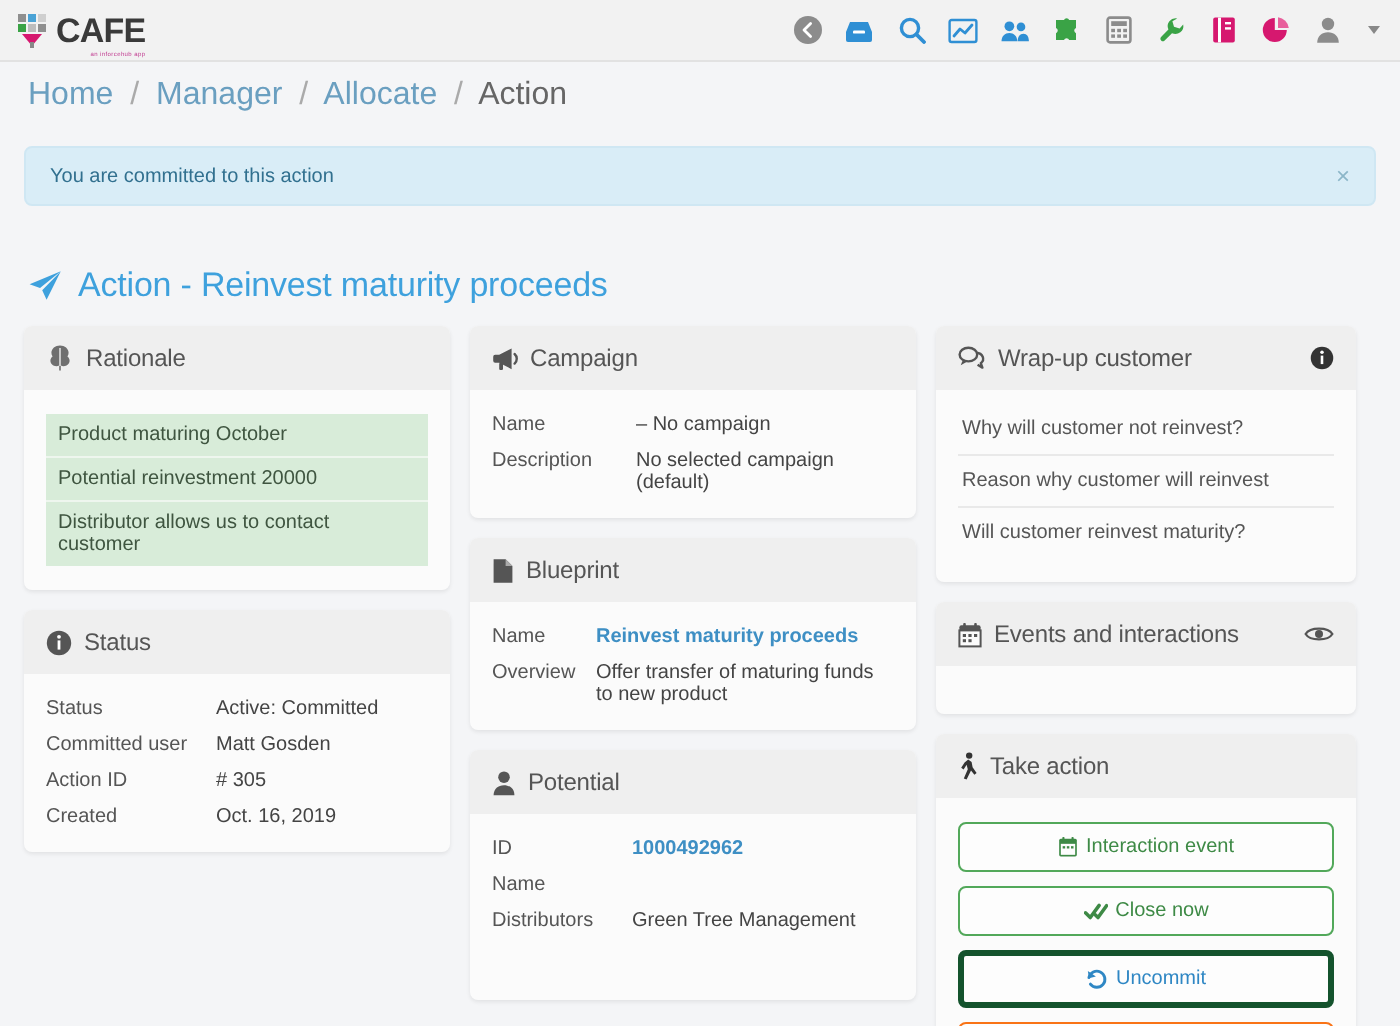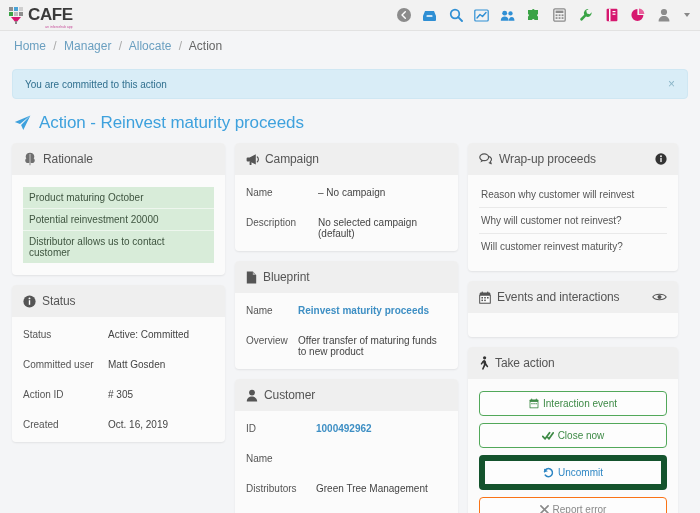--- a/index.html
+++ b/index.html
@@ -16,21 +16,21 @@
 
   
   .topbar {
     height: 31px;
     background: #f2f2f2;
     border-bottom: 1px solid #e2e2e2;
     display: flex;
     align-items: center;
     padding: 0 10px 0 8px;
   }
-  .logo { display: flex; gap: 2px; }
+  .logo { display: flex; align-items: center; gap: 2px; }
   .logo-mark { position: relative; width: 18px; height: 18px; }
   .logo-text {
     font-size: 17px;
     font-weight: bold;
     letter-spacing: -0.4px;
     color: #3a3a3a;
     line-height: 1;
     position: relative;
   }
   .logo-sub {
@@ -53,31 +53,31 @@
     width: 0; height: 0;
     border-left: 3px solid transparent;
     border-right: 3px solid transparent;
     border-top: 4px solid #888;
     margin-left: 2px;
     cursor: pointer;
   }
 
   
   .breadcrumb {
-    padding: 8px 14px 16px;
-    font-size: 12px;
+    padding: 8px 14px 0;
+    font-size: 16px;
     color: #777;
   }
   .breadcrumb a { color: #6a9fc0; text-decoration: none; cursor: pointer; }
   .breadcrumb .sep { color: #aaa; margin: 0 4px; }
   .breadcrumb .current { color: #666; }
 
   
   .alert {
-    margin: 0 12px;
+    margin: 16px 12px;
     background: #d9edf7;
     border: 1px solid #cfe7f3;
     border-radius: 4px;
     padding: 8px 12px;
     font-size: 10px;
     color: #31708f;
     display: flex;
     align-items: center;
   }
   .alert-text { flex: 1; }
@@ -147,21 +147,21 @@
   .rat-item {
     background: #d8ecd9;
     border-bottom: 1px solid #eef6ee;
     padding: 5px 6px;
     font-size: 10px;
     color: #3f5540;
   }
   .rat-item:last-child { border-bottom: none; }
 
   
-  .dl { display: flex; flex-direction: column; gap: 19px; }
+  .dl { display: flex; flex-direction: column; gap: 7px; }
   .dl-row { display: flex; align-items: flex-start; font-size: 10px; }
   .dl-row .dt { color: #555; flex: 0 0 auto; }
   .dl-row .dd { color: #444; }
   .dl-row .dd.link { color: #3e8fc4; cursor: pointer; font-weight: bold; }
 
   .status-card .dt { width: 85px; }
   .campaign-card .dt { width: 72px; }
   .blueprint-card .dt { width: 52px; }
   .customer-card .dt { width: 70px; }
 
@@ -186,21 +186,21 @@
     background: #fdfdfd;
     cursor: pointer;
     display: flex;
     align-items: center;
     justify-content: center;
     gap: 4px;
     line-height: 1.1;
   }
   .btn .bicon { display: flex; align-items: center; }
   .btn-green  { border: 1px solid #52a85a; color: #3e8a46; }
-  .btn-blue   { border: 6px solid #14532d; color: #2f87c4; }
+  .btn-blue   { border: 3px solid #14532d; color: #2f87c4; }
   .btn-muted  { border: 1px solid #f97316; color: #8a8a8a; }
 
   .empty-body { height: 22px; }
 
   
   .footer {
     text-align: right;
     padding: 12px 14px 8px;
     font-size: 9px;
     color: #8c8c8c;
@@ -444,21 +444,21 @@
     </div>
 
     <div class="card customer-card">
       <div class="card-head">
         <span class="hicon">
           <svg width="12" height="13" viewBox="0 0 12 13">
               <circle cx="6" cy="3.6" r="2.9" fill="#555"></circle>
               <path d="M0.8 12.6 c0-3.2 2.3-5 5.2-5 s5.2 1.8 5.2 5 z" fill="#555"></path>
             </svg>
         </span>
-        <span class="htitle">Customer</span>
+        <span class="htitle">Potential</span>
       </div>
       <div class="card-body">
         <div class="dl">
           <div class="dl-row">
             <span class="dt">ID</span>
             <span class="dd link">1000492962</span>
           </div>
           <div class="dl-row">
             <span class="dt">Name</span>
             <span class="dd"></span>
@@ -478,34 +478,34 @@
 
     <div class="card">
       <div class="card-head">
         <span class="hicon">
           <svg width="14" height="12" viewBox="0 0 14 12">
               <ellipse cx="5.2" cy="4.3" rx="4.4" ry="3.4" stroke="#555" stroke-width="1.2" fill="none"></ellipse>
               <path d="M2.4 7 L1.4 9.6 L4.2 8" fill="#555"></path>
               <path d="M9.2 3.4 a3.6 3 0 0 1 2.2 5.2 l.8 2.2 l-2.4-1.4" stroke="#555" stroke-width="1.2" fill="none" stroke-linejoin="round"></path>
             </svg>
         </span>
-        <span class="htitle">Wrap-up proceeds</span>
+        <span class="htitle">Wrap-up customer</span>
         <span class="hspacer"></span>
         <span class="haction">
           <svg width="12" height="12" viewBox="0 0 13 13">
               <circle cx="6.5" cy="6.5" r="6.1" fill="#333"></circle>
               <rect x="5.8" y="5.2" width="1.4" height="4.6" fill="#fff"></rect>
               <circle cx="6.5" cy="3.4" r=".95" fill="#fff"></circle>
             </svg>
         </span>
       </div>
       <div class="card-body">
         <div class="q-list">
+          <div class="q-item">Why will customer not reinvest?</div>
           <div class="q-item">Reason why customer will reinvest</div>
-          <div class="q-item">Why will customer not reinvest?</div>
           <div class="q-item">Will customer reinvest maturity?</div>
         </div>
       </div>
     </div>
 
     <div class="card">
       <div class="card-head">
         <span class="hicon">
           <svg width="12" height="13" viewBox="0 0 12 13">
               <rect x="0.7" y="1.6" width="10.6" height="10.6" rx="1" fill="#555"></rect>

